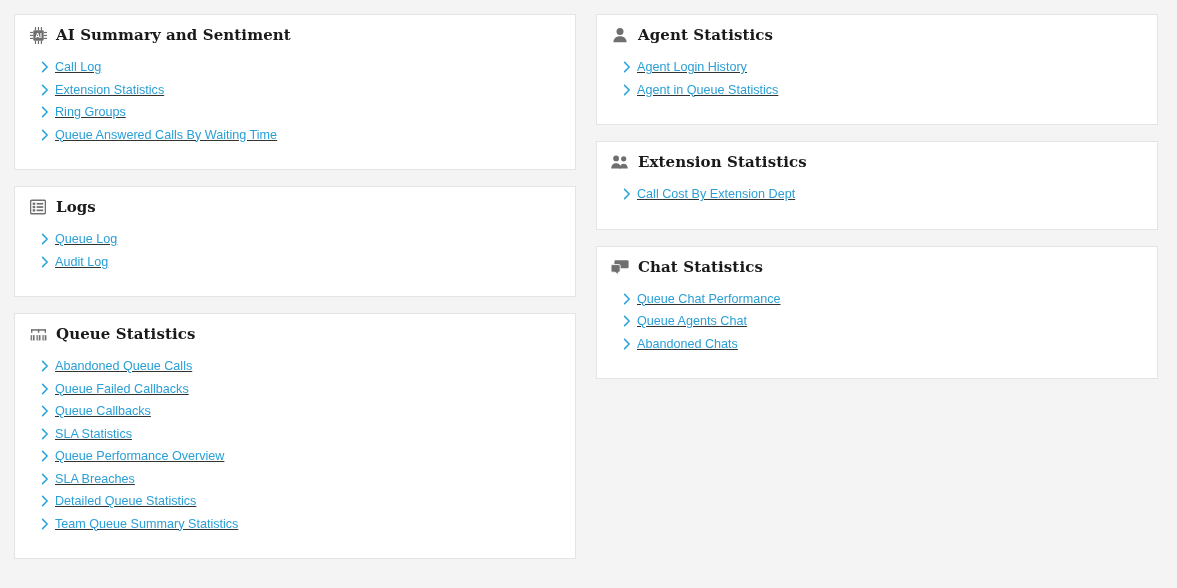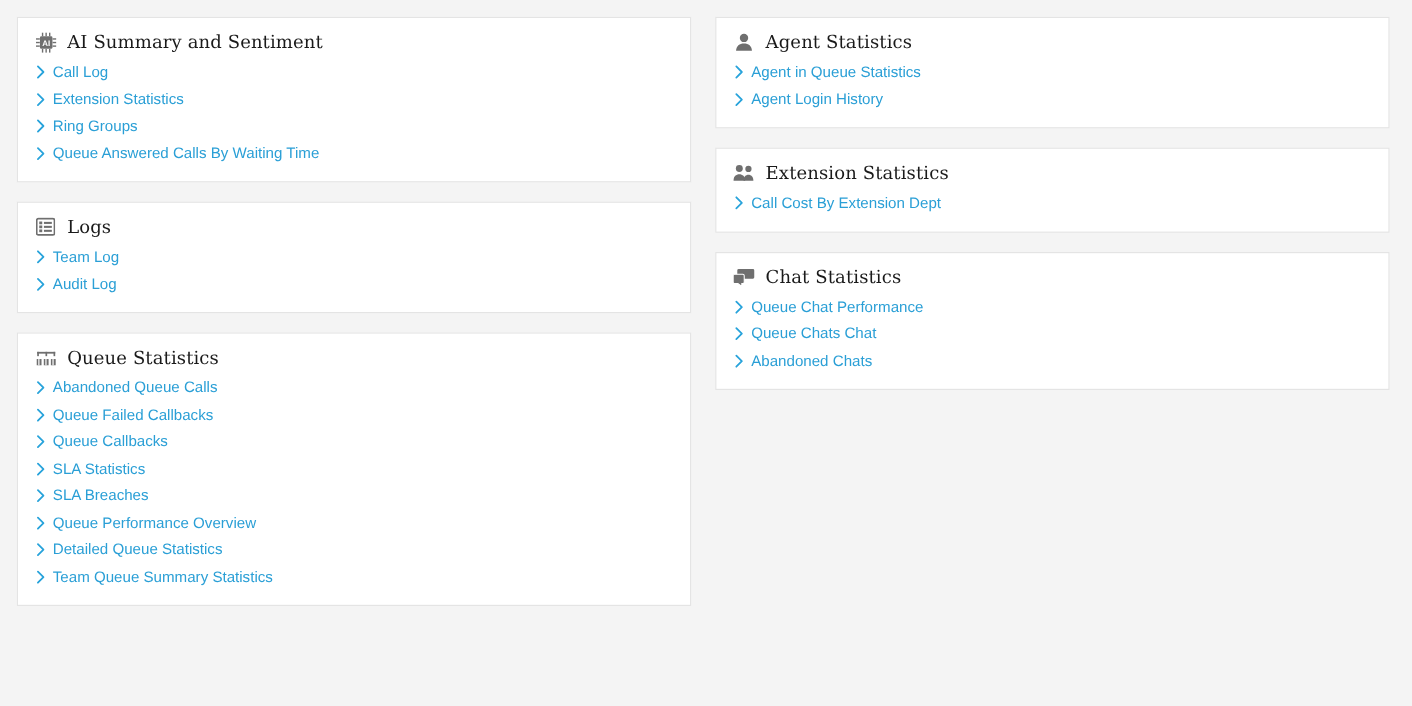--- a/index.html
+++ b/index.html
@@ -44,41 +44,42 @@
   }
   .card-header {
     display: flex;
     align-items: center;
     gap: 9px;
     margin: 0 0 4px 0;
     padding: 0;
   }
   .card-title {
     font-family: "DejaVu Serif", "Liberation Serif", serif;
-    font-weight: normal;
+    font-weight: bold;
     font-size: 15px;
     color: #1a1a1a;
     letter-spacing: 0.1px;
     line-height: 20px;
   }
   .hdr-icon {
     width: 18px;
     height: 18px;
     flex: 0 0 18px;
     display: inline-flex;
     align-items: center;
     justify-content: center;
     color: #6f6f6f;
   }
   .hdr-icon svg { display: block; }
 
   .link-list {
     list-style: none;
-    margin: 0;
+    margin: 11px;
     padding: 0;
+    text-decoration: underline;
   }
   .link-item {
     display: flex;
     align-items: center;
     gap: 6px;
     height: 22.5px;
     line-height: 22.5px;
   }
   .chev {
     width: 9px;
@@ -176,21 +177,21 @@
             </span>
             <span class="card-title">Logs</span>
           </div>
           <ul class="link-list">
             <li class="link-item">
               <span class="chev">
                 <svg width="8" height="12" viewBox="0 0 8 12" fill="none" stroke="currentColor" stroke-width="1.5" stroke-linecap="round" stroke-linejoin="round">
                   <polyline points="1.6,1.4 6.2,6 1.6,10.6"></polyline>
                 </svg>
               </span>
-              <a class="link-label">Team Log</a>
+              <a class="link-label">Queue Log</a>
             </li>
             <li class="link-item">
               <span class="chev">
                 <svg width="8" height="12" viewBox="0 0 8 12" fill="none" stroke="currentColor" stroke-width="1.5" stroke-linecap="round" stroke-linejoin="round">
                   <polyline points="1.6,1.4 6.2,6 1.6,10.6"></polyline>
                 </svg>
               </span>
               <a class="link-label">Audit Log</a>
             </li>
           </ul>
@@ -245,29 +246,29 @@
                 </svg>
               </span>
               <a class="link-label">SLA Statistics</a>
             </li>
             <li class="link-item">
               <span class="chev">
                 <svg width="8" height="12" viewBox="0 0 8 12" fill="none" stroke="currentColor" stroke-width="1.5" stroke-linecap="round" stroke-linejoin="round">
                   <polyline points="1.6,1.4 6.2,6 1.6,10.6"></polyline>
                 </svg>
               </span>
+              <a class="link-label">Queue Performance Overview</a>
+            </li>
+            <li class="link-item">
+              <span class="chev">
+                <svg width="8" height="12" viewBox="0 0 8 12" fill="none" stroke="currentColor" stroke-width="1.5" stroke-linecap="round" stroke-linejoin="round">
+                  <polyline points="1.6,1.4 6.2,6 1.6,10.6"></polyline>
+                </svg>
+              </span>
               <a class="link-label">SLA Breaches</a>
-            </li>
-            <li class="link-item">
-              <span class="chev">
-                <svg width="8" height="12" viewBox="0 0 8 12" fill="none" stroke="currentColor" stroke-width="1.5" stroke-linecap="round" stroke-linejoin="round">
-                  <polyline points="1.6,1.4 6.2,6 1.6,10.6"></polyline>
-                </svg>
-              </span>
-              <a class="link-label">Queue Performance Overview</a>
             </li>
             <li class="link-item">
               <span class="chev">
                 <svg width="8" height="12" viewBox="0 0 8 12" fill="none" stroke="currentColor" stroke-width="1.5" stroke-linecap="round" stroke-linejoin="round">
                   <polyline points="1.6,1.4 6.2,6 1.6,10.6"></polyline>
                 </svg>
               </span>
               <a class="link-label">Detailed Queue Statistics</a>
             </li>
             <li class="link-item">
@@ -292,29 +293,29 @@
             </span>
             <span class="card-title">Agent Statistics</span>
           </div>
           <ul class="link-list">
             <li class="link-item">
               <span class="chev">
                 <svg width="8" height="12" viewBox="0 0 8 12" fill="none" stroke="currentColor" stroke-width="1.5" stroke-linecap="round" stroke-linejoin="round">
                   <polyline points="1.6,1.4 6.2,6 1.6,10.6"></polyline>
                 </svg>
               </span>
+              <a class="link-label">Agent Login History</a>
+            </li>
+            <li class="link-item">
+              <span class="chev">
+                <svg width="8" height="12" viewBox="0 0 8 12" fill="none" stroke="currentColor" stroke-width="1.5" stroke-linecap="round" stroke-linejoin="round">
+                  <polyline points="1.6,1.4 6.2,6 1.6,10.6"></polyline>
+                </svg>
+              </span>
               <a class="link-label">Agent in Queue Statistics</a>
-            </li>
-            <li class="link-item">
-              <span class="chev">
-                <svg width="8" height="12" viewBox="0 0 8 12" fill="none" stroke="currentColor" stroke-width="1.5" stroke-linecap="round" stroke-linejoin="round">
-                  <polyline points="1.6,1.4 6.2,6 1.6,10.6"></polyline>
-                </svg>
-              </span>
-              <a class="link-label">Agent Login History</a>
             </li>
           </ul>
         </div>
         <div class="card">
           <div class="card-header">
             <span class="hdr-icon">
               <svg width="18" height="16" viewBox="0 0 18 16" fill="currentColor">
                 <circle cx="5.1" cy="4.4" r="2.9"></circle>
                 <path d="M0.2 14.6 C0.2 11.1 2.5 9.3 5.1 9.3 C7.7 9.3 10 11.1 10 14.6 Z"></path>
                 <circle cx="12.7" cy="4.8" r="2.6"></circle>
@@ -352,21 +353,21 @@
                 </svg>
               </span>
               <a class="link-label">Queue Chat Performance</a>
             </li>
             <li class="link-item">
               <span class="chev">
                 <svg width="8" height="12" viewBox="0 0 8 12" fill="none" stroke="currentColor" stroke-width="1.5" stroke-linecap="round" stroke-linejoin="round">
                   <polyline points="1.6,1.4 6.2,6 1.6,10.6"></polyline>
                 </svg>
               </span>
-              <a class="link-label">Queue Chats Chat</a>
+              <a class="link-label">Queue Agents Chat</a>
             </li>
             <li class="link-item">
               <span class="chev">
                 <svg width="8" height="12" viewBox="0 0 8 12" fill="none" stroke="currentColor" stroke-width="1.5" stroke-linecap="round" stroke-linejoin="round">
                   <polyline points="1.6,1.4 6.2,6 1.6,10.6"></polyline>
                 </svg>
               </span>
               <a class="link-label">Abandoned Chats</a>
             </li>
           </ul>

